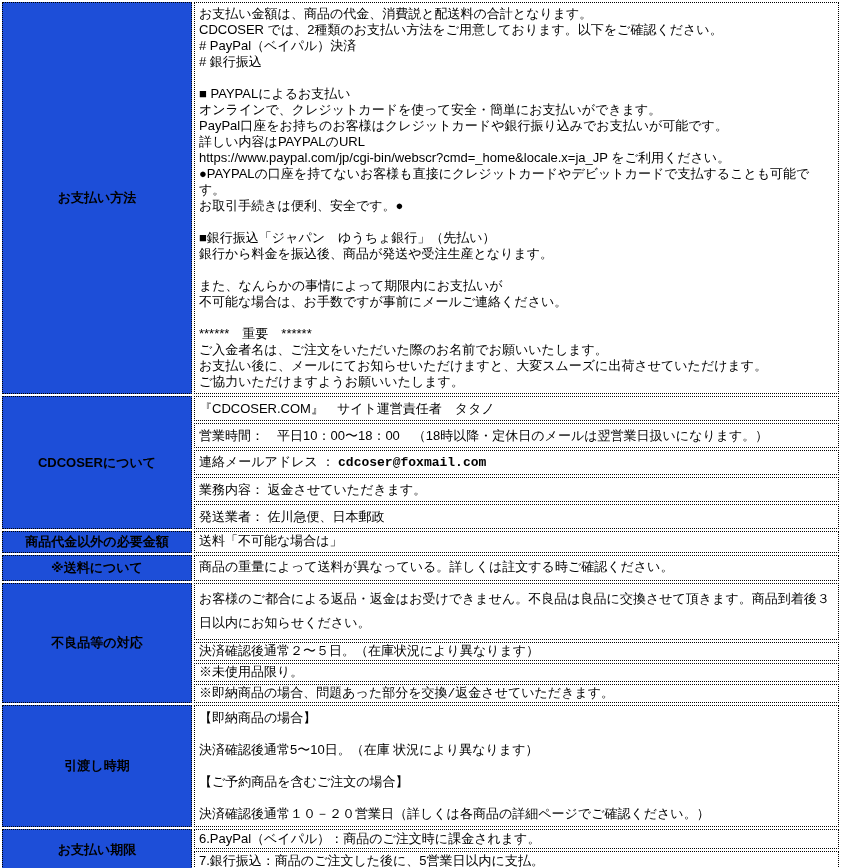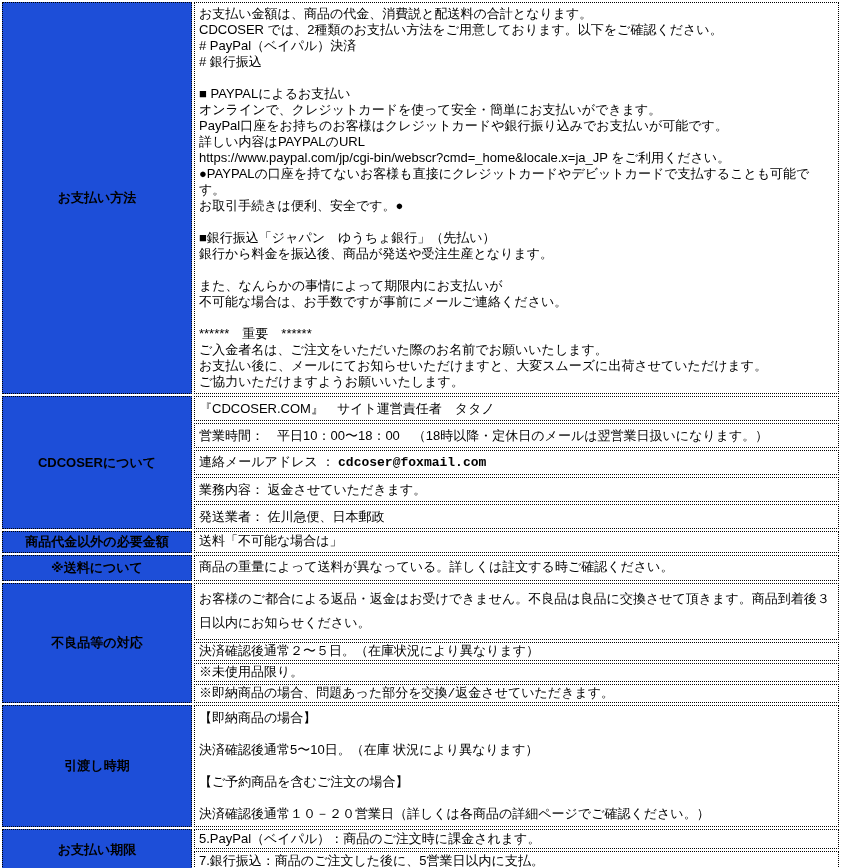--- a/index.html
+++ b/index.html
@@ -129,21 +129,21 @@
 
 決済確認後通常5〜10日。（在庫 状況により異なります）
 
 【ご予約商品を含むご注文の場合】
 
 決済確認後通常１０－２０営業日（詳しくは各商品の詳細ページでご確認ください。）</td>
   </tr>
 
   <tr>
     <td class="label" rowspan="2">お支払い期限</td>
-    <td class="cell deadline-row">5.PayPal（ベイパル）：商品のご注文時に課金されます。</td>
+    <td class="cell deadline-row">6.PayPal（ベイパル）：商品のご注文時に課金されます。</td>
   </tr>
   <tr>
     <td class="cell deadline-row">7.銀行振込：商品のご注文した後に、5営業日以内に支払。</td>
   </tr>
 
   <tr>
     <td class="label">返品期限</td>
     <td class="cell return-row">納品より３日（ただし未使用、未開封品のみ）</td>
   </tr>
 

